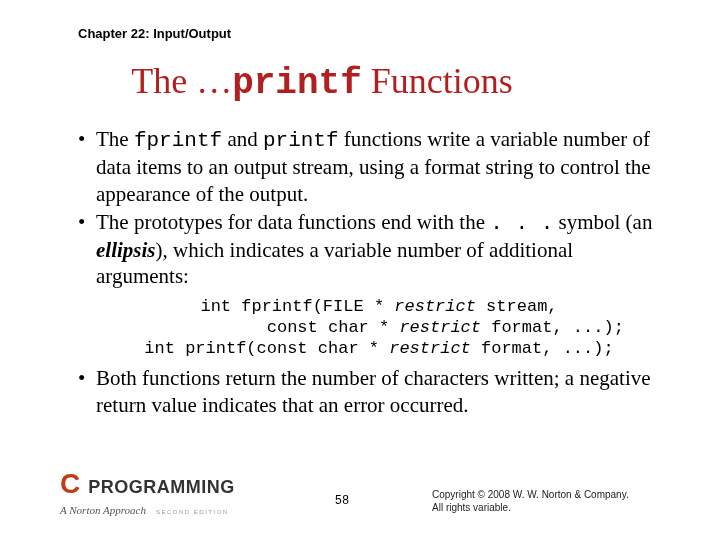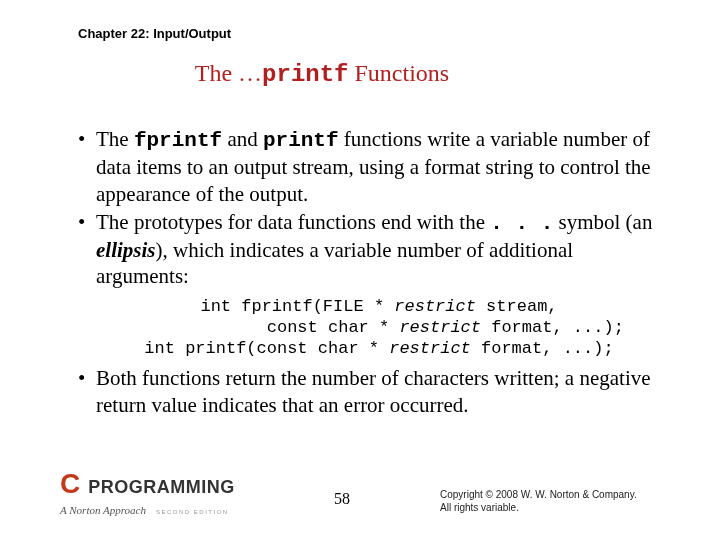--- a/index.html
+++ b/index.html
@@ -24,21 +24,21 @@
     font-family: Arial, Helvetica, sans-serif;
     font-weight: bold;
     font-size: 13px;
   }
   .title {
     position: absolute;
     top: 60px;
     left: 0;
     width: 644px;
     text-align: center;
-    font-size: 24px;
+    font-size: 36px;
     color: #b11f1f;
   }
   .title .mono {
     font-family: "Courier New", Courier, monospace;
     font-weight: bold;
   }
   .body {
     position: absolute;
     top: 126px;
     left: 78px;
@@ -51,21 +51,20 @@
     padding-left: 18px;
     margin-bottom: 2px;
   }
   .bullet .dot {
     position: absolute;
     left: 0;
     top: 0;
   }
   .mono {
     font-family: "Courier New", Courier, monospace;
-    font-weight: bold;
   }
   .codeblock {
     font-family: "Courier New", Courier, monospace;
     font-size: 17px;
     line-height: 1.25;
     white-space: pre;
     margin: 6px 0 6px 18px;
     text-align: center;
   }
   .codeblock .ri {
@@ -120,27 +119,27 @@
     letter-spacing: 1.5px;
     color: #999;
     margin-left: 6px;
   }
   .pagenum {
     position: absolute;
     left: 0;
     width: 684px;
     bottom: 10px;
     text-align: center;
-    font-family: Liberation Serif, serif;
-    font-size: 16px;
+    font-family: Liberation Mono, monospace;
+    font-size: 12px;
     color: #000;
   }
   .copyright {
     position: absolute;
-    right: 60px;
+    right: 68px;
     bottom: 4px;
     width: 220px;
     font-family: Arial, sans-serif;
     font-size: 10px;
     color: #222;
     line-height: 1.3;
   }
 </style>
 </head>
 <body>

